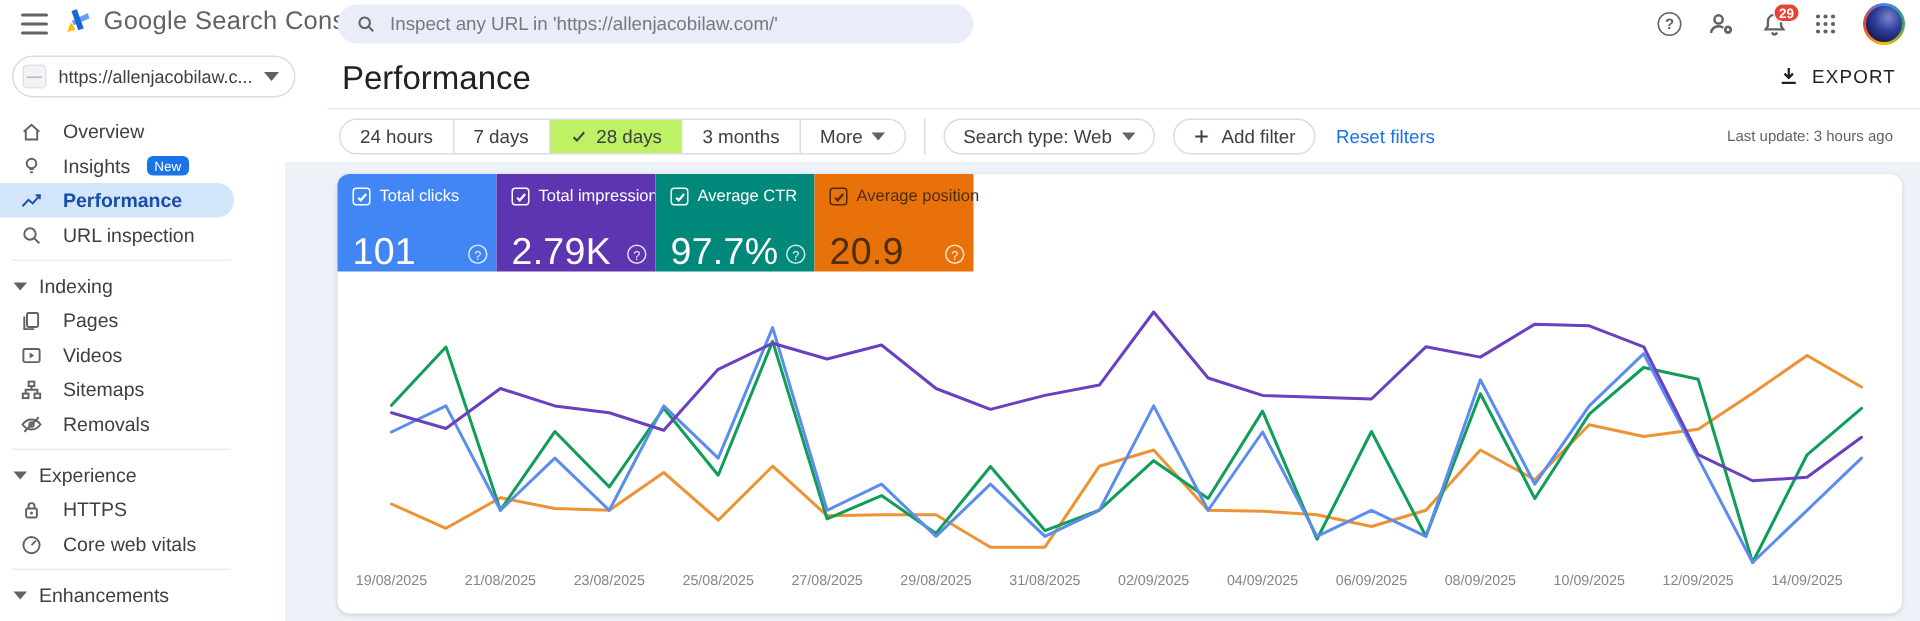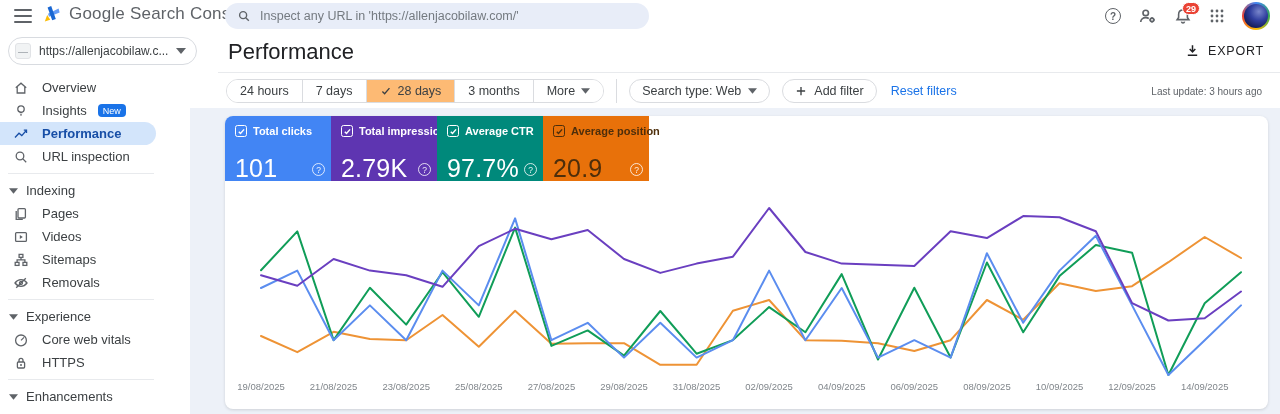--- a/index.html
+++ b/index.html
@@ -31,21 +31,21 @@
   .page-title{position:absolute;left:228px;top:39px;font-size:22px;font-weight:400;color:#202124}
   .export{position:absolute;right:16px;top:43px;display:flex;align-items:center;gap:8px;cursor:pointer;color:#202124}
   .export-label{font-size:12.5px;font-weight:400;letter-spacing:.8px}
   .hdr-divider{position:absolute;left:218px;right:0;top:72px;height:1px;background:#e8eaed}
 
   
   .toolbar{position:absolute;left:226px;top:81px;height:20px;display:flex;align-items:center;gap:12px;z-index:4}
   .seg{display:flex;height:24px;border:1px solid #dadce0;border-radius:13px;overflow:hidden;background:#fff}
   .seg button{border:0;background:#fff;font-family:inherit;font-size:12.5px;color:#3c4043;padding:0 13px;cursor:pointer;display:flex;align-items:center;gap:6px;border-left:1px solid #dadce0}
   .seg button:first-child{border-left:0}
-  .seg button.active{background:#fdba74}
+  .seg button.active{background:#bef264}
   .vsep{width:1px;height:24px;background:#dadce0}
   .pill-btn{height:24px;border:1px solid #dadce0;border-radius:13px;background:#fff;display:flex;align-items:center;gap:7px;padding:0 12px;font-size:12.5px;color:#3c4043;cursor:pointer;font-family:inherit}
   .reset-link{font-size:12.5px;color:#1a73e8;font-weight:400;cursor:pointer;margin-left:2px}
   .last-update{position:absolute;right:18px;top:86px;font-size:10px;color:#5f6368}
 
   
   .sidebar{position:absolute;left:0;top:76px;width:190px;font-size:13px;z-index:3}
   .side-item{height:23px;display:flex;align-items:center;gap:13px;padding-left:13px;cursor:pointer;color:#3c4043}
   .side-item .sicon{color:#5f6368;display:flex}
   .side-item.active{background:#d3e5fb;border-radius:0 16px 16px 0;margin-right:34px;color:#174ea6;font-weight:600}
@@ -55,21 +55,21 @@
   .side-header{height:23px;display:flex;align-items:center;gap:8px;padding-left:9px;color:#3c4043;cursor:pointer}
   .side-header .caret{color:#5f6368;display:flex}
 
   
   .content-bg{position:absolute;left:190px;top:108px;right:0;bottom:0;background:#edf1f8;z-index:1}
   .card{position:absolute;left:225px;top:116px;width:1043px;height:293px;background:#fff;border-radius:8px;box-shadow:0 1px 3px rgba(60,64,67,.18);z-index:2}
   .tiles{position:absolute;left:0;top:0;display:flex}
   .tile{width:106px;height:65px;position:relative;padding:9px 10px;cursor:pointer}
   .tile:first-child{border-top-left-radius:8px}
   .tile-head{display:flex;align-items:center;gap:6px}
-  .tile-label{font-size:11px;font-weight:700;white-space:nowrap}
+  .tile-label{font-size:11px;font-weight:400;white-space:nowrap}
   .tile-value{font-size:25px;margin-top:17px;letter-spacing:.2px}
   .cbx{width:12px;height:12px;border-radius:2.5px;border:1.6px solid currentColor;display:flex;align-items:center;justify-content:center;flex:none}
   .tile-q{position:absolute;right:6px;bottom:5px;width:13px;height:13px;border:1.3px solid rgba(255,255,255,.8);border-radius:50%;color:rgba(255,255,255,.9);font-size:8.5px;display:flex;align-items:center;justify-content:center}
   .chart-svg{position:absolute;left:0;top:0}
 </style>
 </head>
 <body>
 
 <div class="topbar">
   <div class="hamburger">
@@ -288,35 +288,35 @@
        <span class="caret">
         <svg width="9" height="6" viewBox="0 0 10 6" fill="#5f6368">
           <path d="M0 0h10L5 6z"></path>
         </svg>
       </span>
        <span>Experience</span>
     </div>
     <div class="side-item">
          <span class="sicon">
         <svg width="16" height="16" viewBox="0 0 16 16" fill="none" stroke="currentColor" stroke-width="1.3">
-          <circle cx="8" cy="8.4" r="5.4"></circle>
-          <path d="M8 8.4l3-3"></path>
-        </svg>
-      </span>
-         <span>Core web vitals</span>
-         </div>
-    <div class="side-item">
-         <span class="sicon">
-        <svg width="16" height="16" viewBox="0 0 16 16" fill="none" stroke="currentColor" stroke-width="1.3">
           <rect x="4.4" y="7" width="7.2" height="6" rx="1"></rect>
           <path d="M6 7V5.4a2 2 0 0 1 4 0V7"></path>
           <circle cx="8" cy="10" r="1" fill="currentColor" stroke="none"></circle>
         </svg>
       </span>
          <span>HTTPS</span>
+         </div>
+    <div class="side-item">
+         <span class="sicon">
+        <svg width="16" height="16" viewBox="0 0 16 16" fill="none" stroke="currentColor" stroke-width="1.3">
+          <circle cx="8" cy="8.4" r="5.4"></circle>
+          <path d="M8 8.4l3-3"></path>
+        </svg>
+      </span>
+         <span>Core web vitals</span>
          </div>
     <div class="side-divider"></div>
     <div class="side-header">
        <span class="caret">
         <svg width="9" height="6" viewBox="0 0 10 6" fill="#5f6368">
           <path d="M0 0h10L5 6z"></path>
         </svg>
       </span>
        <span>Enhancements</span>
     </div>

